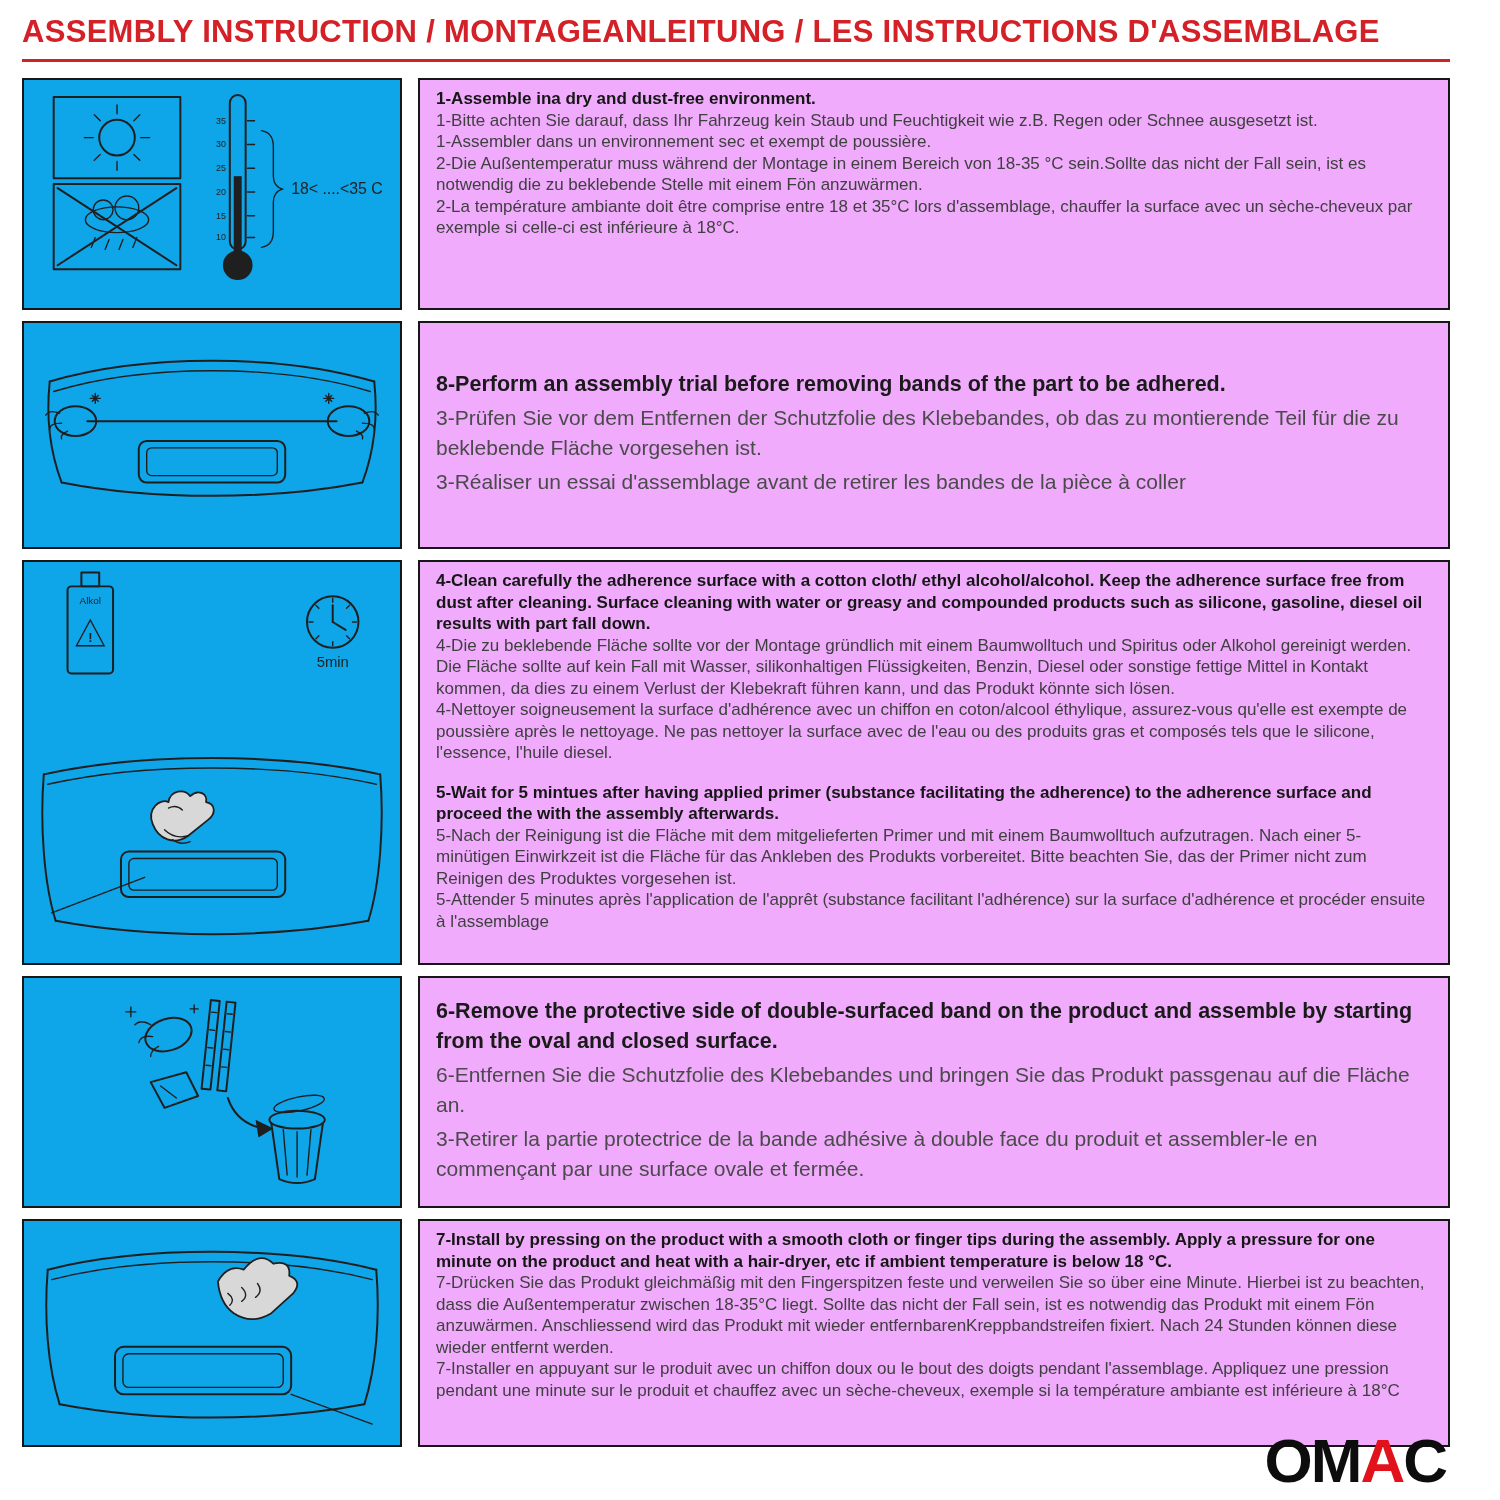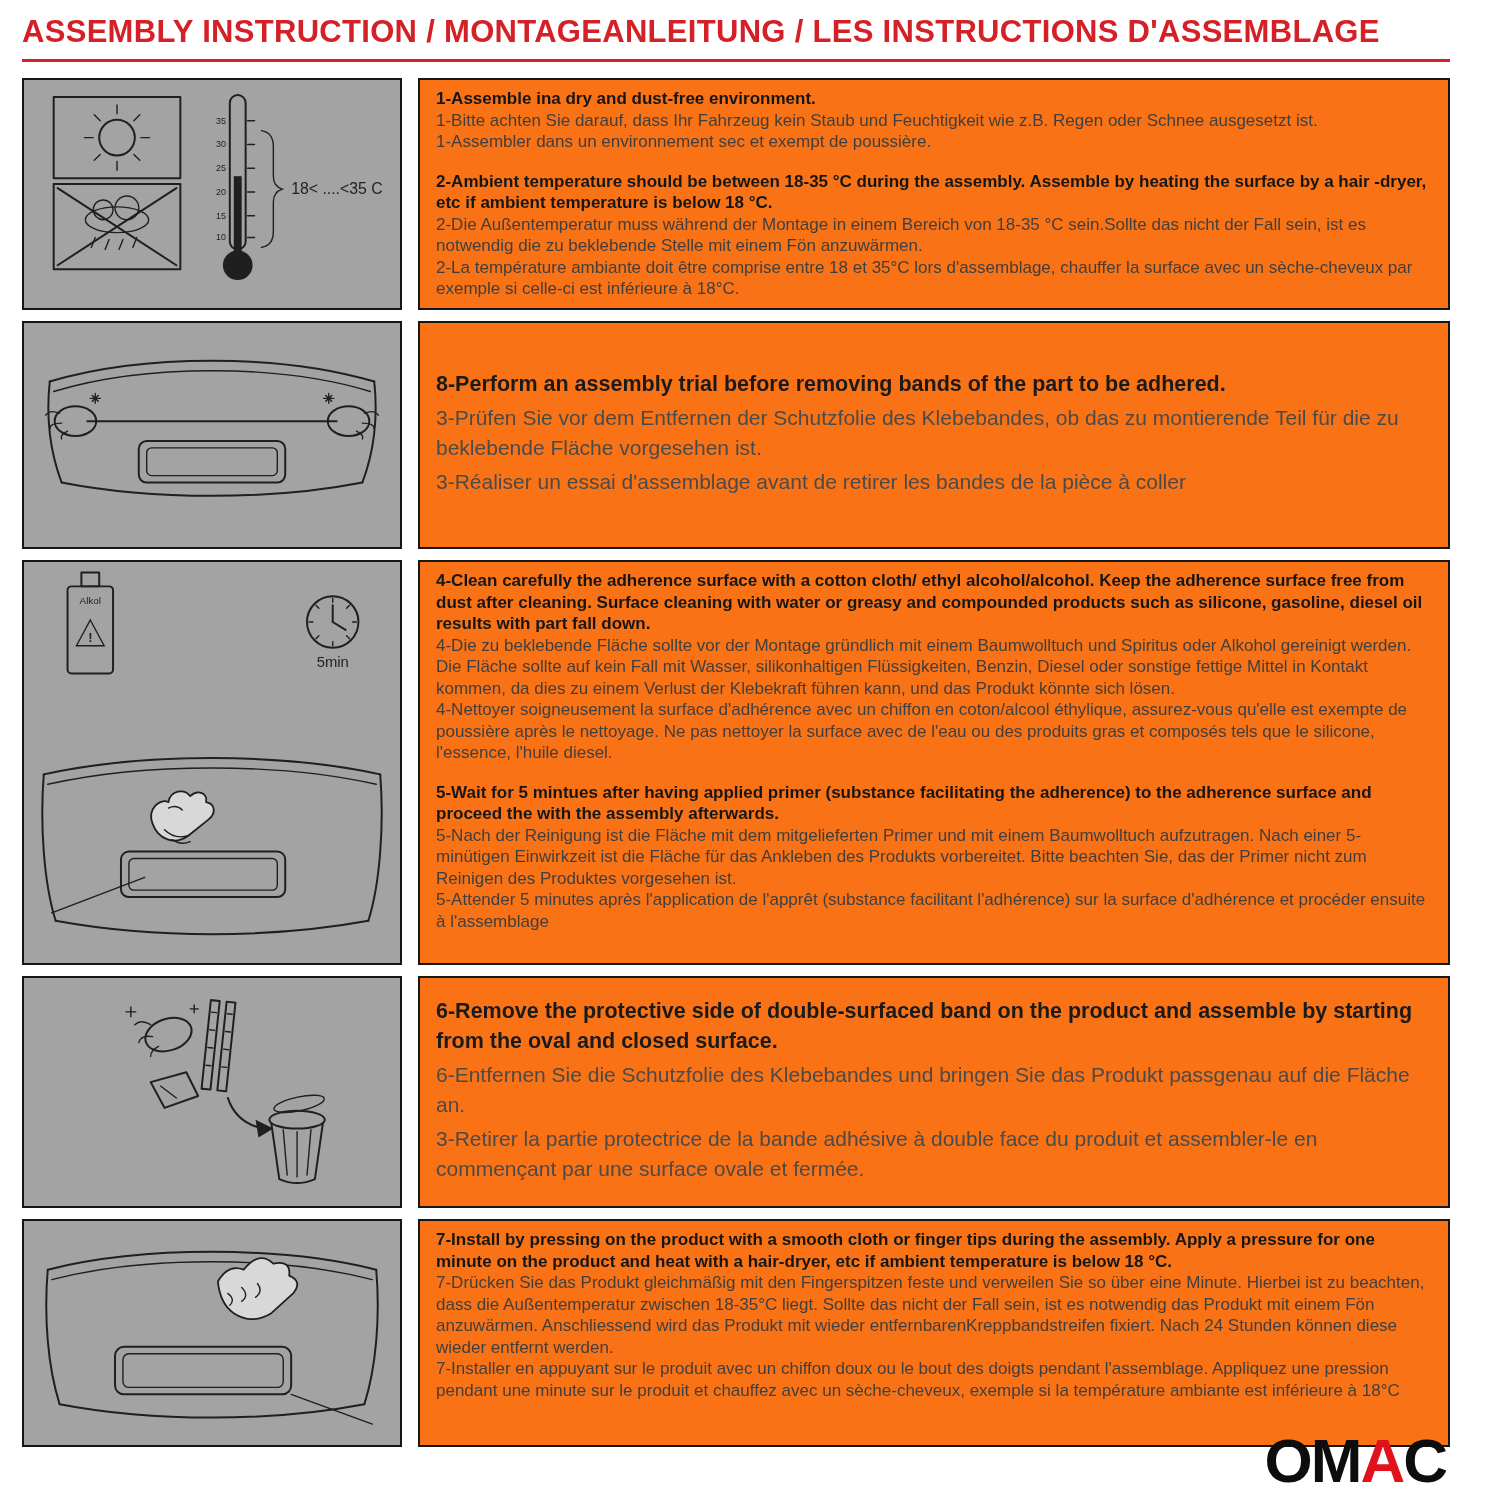--- a/index.html
+++ b/index.html
@@ -6,26 +6,26 @@
   .page{
     position:relative;width:1472px;height:1500px;box-sizing:border-box;
     padding:14px 22px 0;background:#fff;overflow:hidden;
     font-family:"Liberation Sans", sans-serif;
   }
   .hdr-title{font-size:31px;font-weight:800;color:#d42128;margin:0;letter-spacing:.3px;}
   .hdr-rule{border:0;border-top:3px solid #d42128;margin:9px 0 16px;}
   .row{display:flex;gap:16px;margin-bottom:11px;}
   .illus{
     width:380px;flex:none;border:2px solid #161616;box-sizing:border-box;
-    display:flex;align-items:center;justify-content:center;background:#a3a3a3;
+    display:flex;align-items:center;justify-content:center;background:#0ea5e9;
   }
   .illus svg{width:100%;height:100%;}
   .textbox{
     flex:1;border:2px solid #161616;box-sizing:border-box;
-    padding:8px 16px;overflow:hidden;background:#f97316;
+    padding:8px 16px;overflow:hidden;background:#f0abfc;
   }
   .textbox.center{display:flex;flex-direction:column;justify-content:center;}
   .textbox p{margin:0;}
   .small p{font-size:17px;line-height:21.5px;}
   .big p{font-size:21px;line-height:30px;margin-bottom:4px;color:#4a4a4a;}
   .b{font-weight:bold;color:#161616;}
   .big .b{font-size:21.5px;color:#1a1a1a;}
   .n{color:#3f3f3f;}
   .gap{margin-top:18px !important;}
   .logo{
@@ -82,21 +82,20 @@
           <text class="svgtxt" x="204" y="161" font-size="9" text-anchor="end">10</text>
           <path class="thin" d="M240,50 Q252,52 252,66 L252,96 Q252,106 261,109 Q252,112 252,122 L252,152 Q252,166 240,168"></path>
           <text class="svgtxt" x="270" y="114" font-size="16">18&lt; ....&lt;35 C</text>
         </g>
       </svg>
     </div>
     <div class="textbox small">
       <p class="b">1-Assemble ina dry and dust-free environment.</p>
       <p class="n">1-Bitte achten Sie darauf, dass Ihr Fahrzeug kein Staub und Feuchtigkeit wie z.B. Regen oder Schnee ausgesetzt ist.</p>
       <p class="n">1-Assembler dans un environnement sec et exempt de poussière.</p>
-      <p class="b gap">2-Ambient temperature should be between 18-35 °C  during the assembly. Assemble by heating the surface by a hair -dryer, etc if ambient temperature is below 18 °C.</p>
       <p class="n">2-Die Außentemperatur muss während der Montage in einem Bereich von 18-35 °C  sein.Sollte das nicht der Fall sein, ist es notwendig die zu beklebende Stelle mit einem Fön anzuwärmen.</p>
       <p class="n">2-La température ambiante doit être comprise entre 18 et 35°C lors d'assemblage, chauffer la surface avec un sèche-cheveux par exemple si celle-ci est inférieure à 18°C.</p>
     </div>
   </section>
 
   <section class="row" style="height:228px">
     <div class="illus">
       <svg viewBox="0 0 380 212" preserveAspectRatio="xMidYMid meet">
         <g>
           <path class="ln" d="M26,52 C120,24 260,24 354,52"></path>

